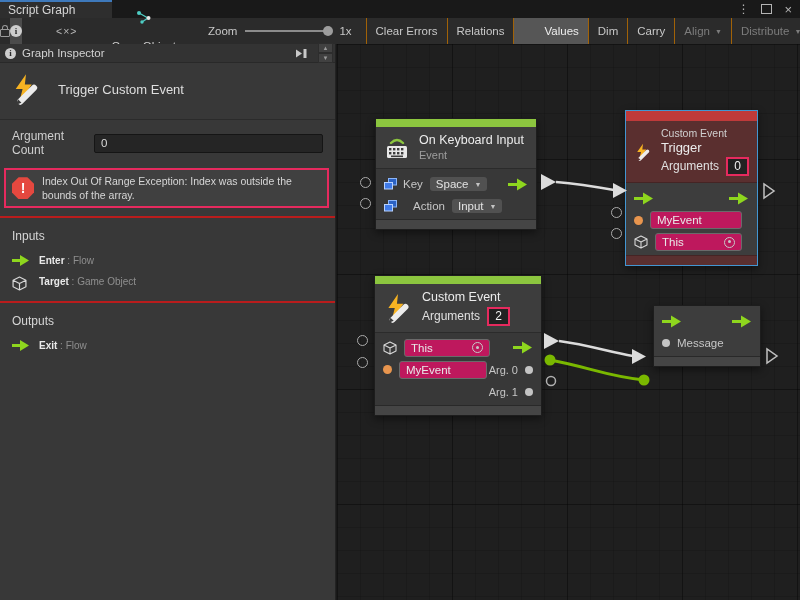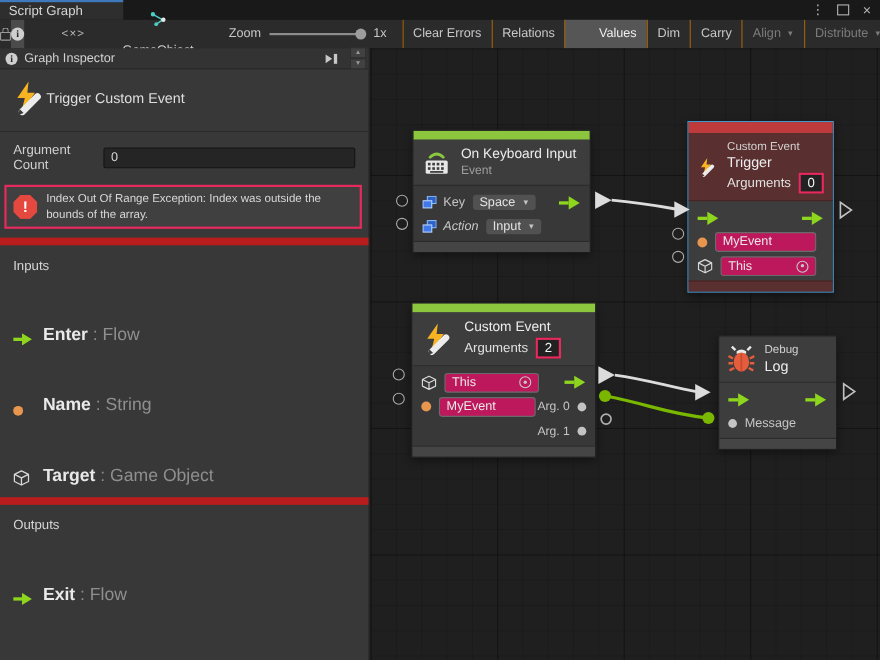--- a/index.html
+++ b/index.html
@@ -40,36 +40,36 @@
   .tb-btn.sel{background:#565656;color:#eeeeee;padding-left:30px;}
   .tb-btn.disabled{color:#7c7c7c;}
   .caret-dn{font-size:7px;margin-left:5px;}
   
   .inspector{position:absolute;left:0;top:44px;width:336px;bottom:0;background:#383838;border-right:1px solid #232323;box-sizing:border-box;}
   .insp-header{height:18px;background:#333333;border-bottom:1px solid #292929;display:flex;align-items:center;gap:6px;padding:0 2px 0 5px;font-size:11.5px;color:#d2d2d2;}
   .insp-header .spacer{flex:1;}
   .dock-icon{display:flex;align-items:center;}
   .spin-col{width:15px;display:flex;flex-direction:column;margin-left:4px;}
   .spin-btn{height:8px;background:#414141;display:flex;align-items:center;justify-content:center;font-size:6px;color:#9a9a9a;border:1px solid #2d2d2d;}
-  .insp-title{display:flex;align-items:center;padding:10px 8px 14px 10px;border-bottom:1px solid #2b2b2b;}
+  .insp-title{display:flex;align-items:center;gap:16px;padding:10px 8px 14px 10px;border-bottom:1px solid #2b2b2b;}
   .insp-title .t{font-size:13px;color:#dedede;}
   .insp-argrow{display:flex;align-items:center;padding:9px 12px 2px 12px;}
   .insp-argrow .lbl{width:82px;font-size:12px;color:#cfcfcf;}
   .insp-argrow input{
     flex:1;height:17px;background:#252525;border:1px solid #151515;border-radius:2px;
     color:#dadada;font-size:11.5px;padding:0 6px;font-family:"Liberation Sans",sans-serif;outline:none;
   }
   .insp-error{margin:9px 6px 8px 4px;border:2px solid #e62a5e;background:#404040;display:flex;gap:8px;padding:4px 6px;align-items:center;}
   .oct{width:22px;height:22px;flex:0 0 22px;background:#e5483f;color:#ffffff;font-weight:bold;font-size:14px;
     display:flex;align-items:center;justify-content:center;
     clip-path:polygon(30% 0,70% 0,100% 30%,100% 70%,70% 100%,30% 100%,0 70%,0 30%);}
   .insp-error .msg{font-size:10.5px;color:#d6d6d6;line-height:1.35;}
-  .sect{border-top:7px solid #b91c1c;}
+  .sect{border-top:2px solid #b91c1c;}
   .sect-h{padding:11px 12px 7px 12px;font-size:12px;color:#d6d6d6;}
-  .port-row{display:flex;align-items:flex-end;gap:9px;padding:5px 12px;font-size:16px;margin-top:36px;}
+  .port-row{display:flex;align-items:flex-start;gap:9px;padding:5px 12px;font-size:10px;}
   .port-row .icn{width:18px;display:flex;justify-content:flex-start;}
   .pname{color:#e9e9e9;font-weight:bold;}
   .ptype{color:#8f8f8f;}
   
   .canvas{
     position:absolute;left:337px;top:44px;width:463px;height:556px;
     background-color:#1f1f1f;
     background-image:
       linear-gradient(rgba(0,0,0,0.30) 1px, transparent 1px),
       linear-gradient(90deg, rgba(0,0,0,0.30) 1px, transparent 1px),
@@ -217,26 +217,20 @@
     <div class="sect-h">Inputs</div>
     <div class="port-row">
       <span class="icn">
         <svg class="farrow" width="18" height="11" viewBox="0 0 18 11">
             <rect x="0" y="4" width="8" height="3" fill="#8ed61e"></rect>
             <polygon points="8,0 17,5.5 8,11" fill="#8ed61e"></polygon>
           </svg>
       </span>
       <span><span class="pname">Enter</span><span class="ptype"> : </span><span class="ptype">Flow</span></span>
     </div>
-    <div class="port-row">
-      <span class="icn">
-          <span class="dot-orange"></span>
-        </span>
-      <span><span class="pname">Name</span><span class="ptype"> : </span><span class="ptype">String</span></span>
-    </div>
     <div class="port-row" style="padding-bottom:10px;">
       <span class="icn">
         <svg width="15" height="15" viewBox="0 0 14 14">
             <path d="M7,1 L13,4 V10 L7,13 L1,10 V4 Z M1,4 L7,7 L13,4 M7,7 V13" stroke="#d8d8d8" stroke-width="1.1" fill="none" stroke-linejoin="round"></path>
           </svg>
       </span>
       <span><span class="pname">Target</span><span class="ptype"> : </span><span class="ptype">Game Object</span></span>
     </div>
   </div>
 
@@ -294,21 +288,21 @@
         <svg class="farrow" width="20" height="13" viewBox="0 0 20 13">
           <rect x="0" y="5" width="9" height="3" fill="#8ed61e"></rect>
             <polygon points="9,0.5 19,6.5 9,12.5" fill="#8ed61e"></polygon>
         </svg>
       </div>
       <div class="nrow">
         <svg width="13" height="12" viewBox="0 0 13 12">
           <rect x="4.5" y="0.5" width="8" height="6.5" fill="#2b62c4" stroke="#8ab4f8" stroke-width="1"></rect>
           <rect x="0.5" y="4.5" width="8" height="6.5" fill="#3f7ae8" stroke="#b7d2ff" stroke-width="1"></rect>
         </svg>
-        <span style="margin-left:6px;font-style:italic;">Action</span>
+        <span style="margin-left:16px;">Action</span>
         <span class="dropdown">
           <span>Input</span>
             <span class="dd-caret">▼</span>
         </span>
       </div>
     </div>
     <div class="nfooter"></div>
   </div>
 
   <div class="node selected" style="left:288px;top:66px;width:133px;">
@@ -402,35 +396,20 @@
       <div class="nrow">
         <span class="grow"></span>
         <span class="arglbl">Arg. 1</span>
         <span class="dot-gray"></span>
       </div>
     </div>
     <div class="nfooter"></div>
   </div>
 
   <div class="node" style="left:316px;top:261px;width:108px;">
-    <div class="nheader">
-      <svg width="24" height="26" viewBox="0 0 22 24">
-        <path d="M6,4 L3,1 M16,4 L19,1" stroke="#e8e8e8" stroke-width="2"></path>
-        <path d="M7,5 Q11,2 15,5 L15,7 L7,7 Z" fill="#e8e8e8"></path>
-        <g stroke="#e55d3c" stroke-width="2">
-          <path d="M4,11 L0,9 M4,15 L0,15 M5,19 L1,21 M18,11 L22,9 M18,15 L22,15 M17,19 L21,21"></path>
-        </g>
-        <ellipse cx="11" cy="14" rx="6.5" ry="8" fill="#e55d3c"></ellipse>
-        <path d="M11,7 V22" stroke="#c44a2e" stroke-width="1.4"></path>
-      </svg>
-      <div class="nh-col">
-        <span class="nh-cat">Debug</span>
-        <span class="nh-big">Log</span>
-      </div>
-    </div>
     <div class="nbody dark">
       <div class="nrow">
         <svg class="farrow" width="20" height="13" viewBox="0 0 20 13">
           <rect x="0" y="5" width="9" height="3" fill="#8ed61e"></rect>
             <polygon points="9,0.5 19,6.5 9,12.5" fill="#8ed61e"></polygon>
         </svg>
         <span class="grow"></span>
         <svg class="farrow" width="20" height="13" viewBox="0 0 20 13">
           <rect x="0" y="5" width="9" height="3" fill="#8ed61e"></rect>
             <polygon points="9,0.5 19,6.5 9,12.5" fill="#8ed61e"></polygon>

